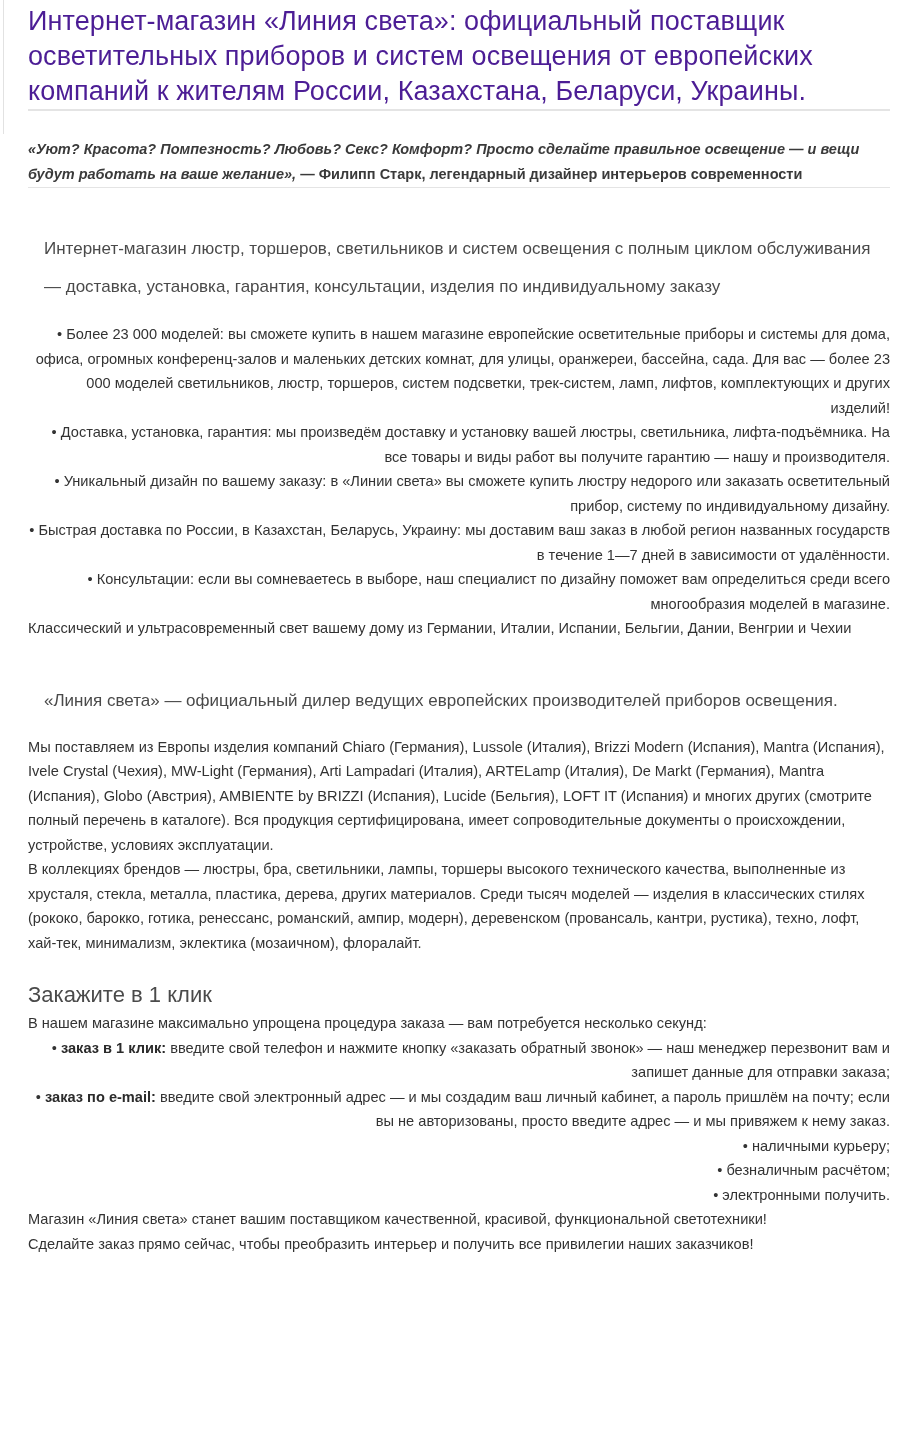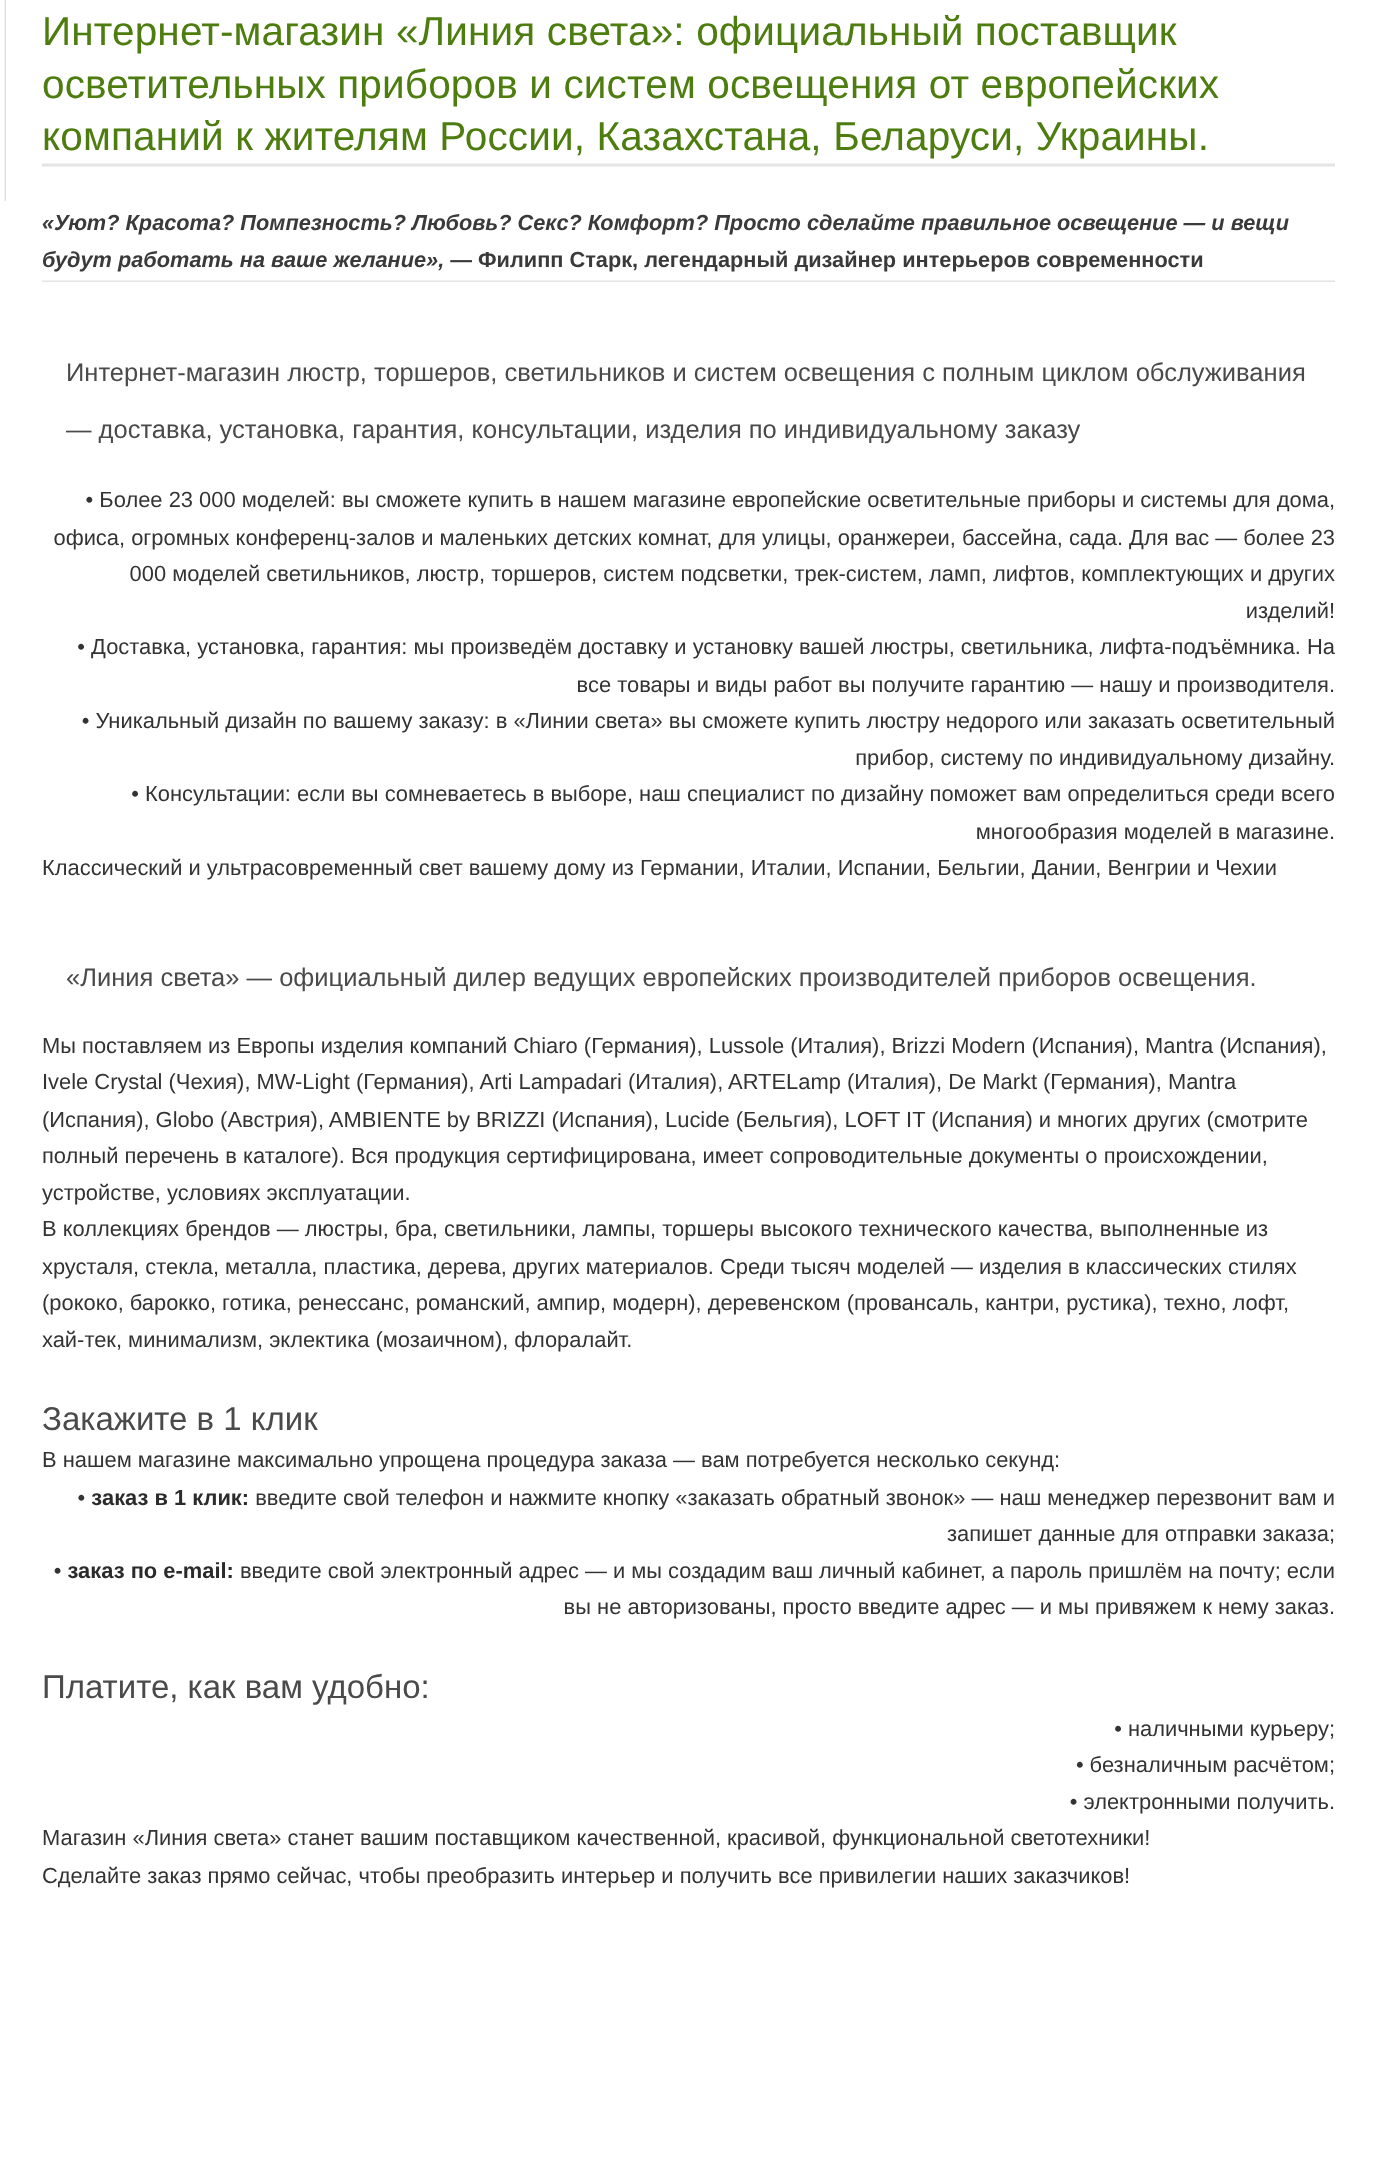--- a/index.html
+++ b/index.html
@@ -36,21 +36,21 @@
   .content {
     padding: 0 29px 0 28px;
   }
 
   h1.page-title {
     margin: 0;
     padding: 4px 0 0 0;
     font-size: 27px;
     line-height: 35px;
     font-weight: 300;
-    color: #4d7c0f;
+    color: #4c1d95;
     letter-spacing: 0.1px;
   }
 
   hr.rule {
     border: 0;
     border-top: 1px solid #e4e4e4;
     margin: 0;
     height: 0;
   }
 
@@ -144,41 +144,41 @@
     </blockquote>
 
     <hr class="rule rule-c">
 
     <h2 class="section-title">Интернет-магазин люстр, торшеров, светильников и систем освещения с полным циклом обслуживания — доставка, установка, гарантия, консультации, изделия по индивидуальному заказу</h2>
 
     <ul class="bullets block-gap-lg">
       <li>• Более 23 000 моделей: вы сможете купить в нашем магазине европейские осветительные приборы и системы для дома, офиса, огромных конференц-залов и маленьких детских комнат, для улицы, оранжереи, бассейна, сада. Для вас — более 23 000 моделей светильников, люстр, торшеров, систем подсветки, трек-систем, ламп, лифтов, комплектующих и других изделий!</li>
       <li>• Доставка, установка, гарантия: мы произведём доставку и установку вашей люстры, светильника, лифта-подъёмника. На все товары и виды работ вы получите гарантию — нашу и производителя.</li>
       <li>• Уникальный дизайн по вашему заказу: в «Линии света» вы сможете купить люстру недорого или заказать осветительный прибор, систему по индивидуальному дизайну.</li>
+      <li>• Быстрая доставка по России, в Казахстан, Беларусь, Украину: мы доставим ваш заказ в любой регион названных государств в течение 1—7 дней в зависимости от удалённости.</li>
       <li>• Консультации: если вы сомневаетесь в выборе, наш специалист по дизайну поможет вам определиться среди всего многообразия моделей в магазине.</li>
     </ul>
 
     <p class="body">Классический и ультрасовременный свет вашему дому из Германии, Италии, Испании, Бельгии, Дании, Венгрии и Чехии</p>
 
     <h2 class="section-title tight">«Линия света» — официальный дилер ведущих европейских производителей приборов освещения.</h2>
 
     <p class="body block-gap-sm">Мы поставляем из Европы изделия компаний Chiaro (Германия), Lussole (Италия), Brizzi Modern (Испания), Mantra (Испания), Ivele Crystal (Чехия), MW-Light (Германия), Arti Lampadari (Италия), ARTELamp (Италия), De Markt (Германия), Mantra (Испания), Globo (Австрия), AMBIENTE by BRIZZI (Испания), Lucide (Бельгия), LOFT IT (Испания) и многих других (смотрите полный перечень в каталоге). Вся продукция сертифицирована, имеет сопроводительные документы о происхождении, устройстве, условиях эксплуатации.</p>
 
     <p class="body block-gap-sm">В коллекциях брендов — люстры, бра, светильники, лампы, торшеры высокого технического качества, выполненные из хрусталя, стекла, металла, пластика, дерева, других материалов. Среди тысяч моделей — изделия в классических стилях (рококо, барокко, готика, ренессанс, романский, ампир, модерн), деревенском (провансаль, кантри, рустика), техно, лофт, хай-тек, минимализм, эклектика (мозаичном), флоралайт.</p>
 
     <h3 class="small-title">Закажите в 1 клик</h3>
 
     <p class="body block-gap-md">В нашем магазине максимально упрощена процедура заказа — вам потребуется несколько секунд:</p>
 
     <ul class="bullets">
       <li><span class="bul">• </span><b>заказ в 1 клик:</b><span> введите свой телефон и нажмите кнопку «заказать обратный звонок» — наш менеджер перезвонит вам и запишет данные для отправки заказа;</span></li>
       <li><span class="bul">• </span><b>заказ по e-mail:</b><span> введите свой электронный адрес — и мы создадим ваш личный кабинет, а пароль пришлём на почту; если вы не авторизованы, просто введите адрес — и мы привяжем к нему заказ.</span></li>
     </ul>
 
-    <h3 class="small-title">Платите, как вам удобно:</h3>
 
     <ul class="bullets block-gap-md">
       <li>• наличными курьеру;</li>
       <li>• безналичным расчётом;</li>
       <li>• электронными получить.</li>
     </ul>
 
     <p class="body block-gap-xl">Магазин «Линия света» станет вашим поставщиком качественной, красивой, функциональной светотехники!</p>
     <p class="body">Сделайте заказ прямо сейчас, чтобы преобразить интерьер и получить все привилегии наших заказчиков!</p>
 

